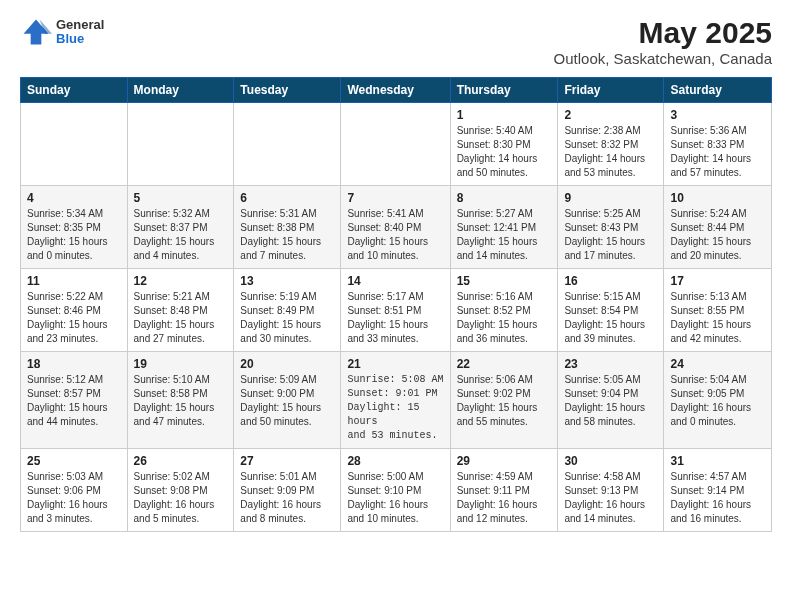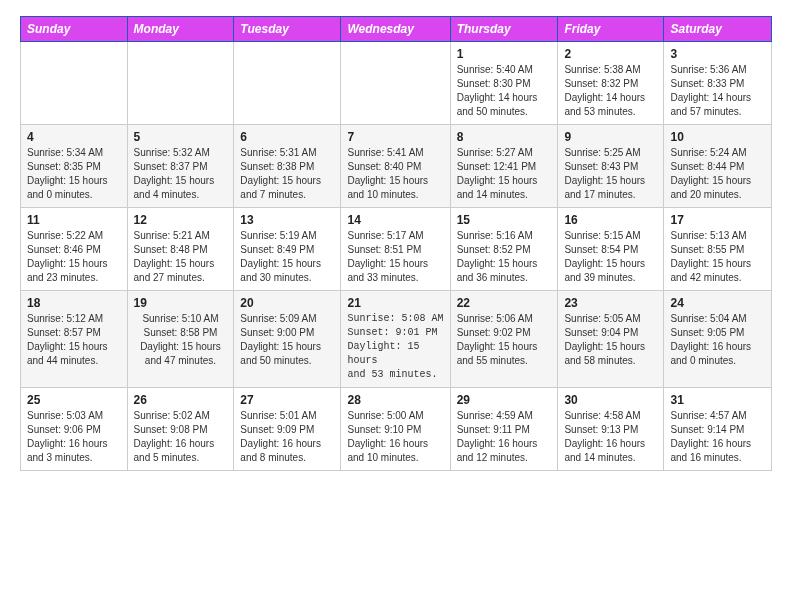--- a/index.html
+++ b/index.html
@@ -75,22 +75,21 @@
       background: #fff;
     }
     .calendar tr:nth-child(even) td {
       background: #f5f5f5;
     }
     .calendar tr:nth-child(odd) td {
       background: #fff;
     }
     
     .calendar thead tr td, .calendar thead tr th {
-      background: #d946ef;
-      font-style: italic;
+      background: #0c4a6e;
     }
     .day-num {
       font-weight: bold;
       font-size: 12px;
       margin-bottom: 2px;
       display: block;
     }
     .day-info {
       font-size: 10px;
       color: #333;
@@ -100,20 +99,36 @@
       background: #fff;
     }
     
     .row-odd td { background: #fff; }
     .row-even td { background: #f0f0f0; }
   </style>
 </head>
 <body>
 
 <div class="page">
+  <div class="header">
+    <div class="logo">
+      <svg class="logo-icon" viewBox="0 0 36 36">
+        <polygon points="18,4 32,20 24,20 24,32 12,32 12,20 4,20" fill="#2a6ec7"></polygon>
+        <polygon points="22,4 36,20 28,20" fill="#1a5db0" opacity="0.5"></polygon>
+      </svg>
+      <div class="logo-text">
+        <span class="general">General</span>
+        <span class="blue">Blue</span>
+      </div>
+    </div>
+    <div class="title-area">
+      <h1>May 2025</h1>
+      <h2>Outlook, Saskatchewan, Canada</h2>
+    </div>
+  </div>
 
   <table class="calendar">
     <thead>
       <tr>
       <th>Sunday</th>
           <th>Monday</th>
           <th>Tuesday</th>
           <th>Wednesday</th>
           <th>Thursday</th>
           <th>Friday</th>
@@ -128,21 +143,21 @@
           <td class="empty-cell"></td>
           <td>
             <span class="day-num">1</span>
             <div class="day-info" style="white-space: pre-line;">Sunrise: 5:40 AM
 Sunset: 8:30 PM
 Daylight: 14 hours
 and 50 minutes.</div>
           </td>
           <td>
             <span class="day-num">2</span>
-            <div class="day-info" style="white-space: pre-line;">Sunrise: 5:38 AM
+            <div class="day-info" style="white-space: pre-line;">Sunrise: 2:38 AM
 Sunset: 8:32 PM
 Daylight: 14 hours
 and 53 minutes.</div>
           </td>
           <td>
             <span class="day-num">3</span>
             <div class="day-info" style="white-space: pre-line;">Sunrise: 5:36 AM
 Sunset: 8:33 PM
 Daylight: 14 hours
 and 57 minutes.</div>
@@ -253,21 +268,21 @@
         <tr class="row-even">
           <td>
             <span class="day-num">18</span>
             <div class="day-info" style="white-space: pre-line;">Sunrise: 5:12 AM
 Sunset: 8:57 PM
 Daylight: 15 hours
 and 44 minutes.</div>
           </td>
           <td>
             <span class="day-num">19</span>
-            <div class="day-info" style="white-space: pre-line; text-align: center;">Sunrise: 5:10 AM
+            <div class="day-info" style="white-space: pre-line;">Sunrise: 5:10 AM
 Sunset: 8:58 PM
 Daylight: 15 hours
 and 47 minutes.</div>
           </td>
           <td>
             <span class="day-num">20</span>
             <div class="day-info" style="white-space: pre-line;">Sunrise: 5:09 AM
 Sunset: 9:00 PM
 Daylight: 15 hours
 and 50 minutes.</div>

